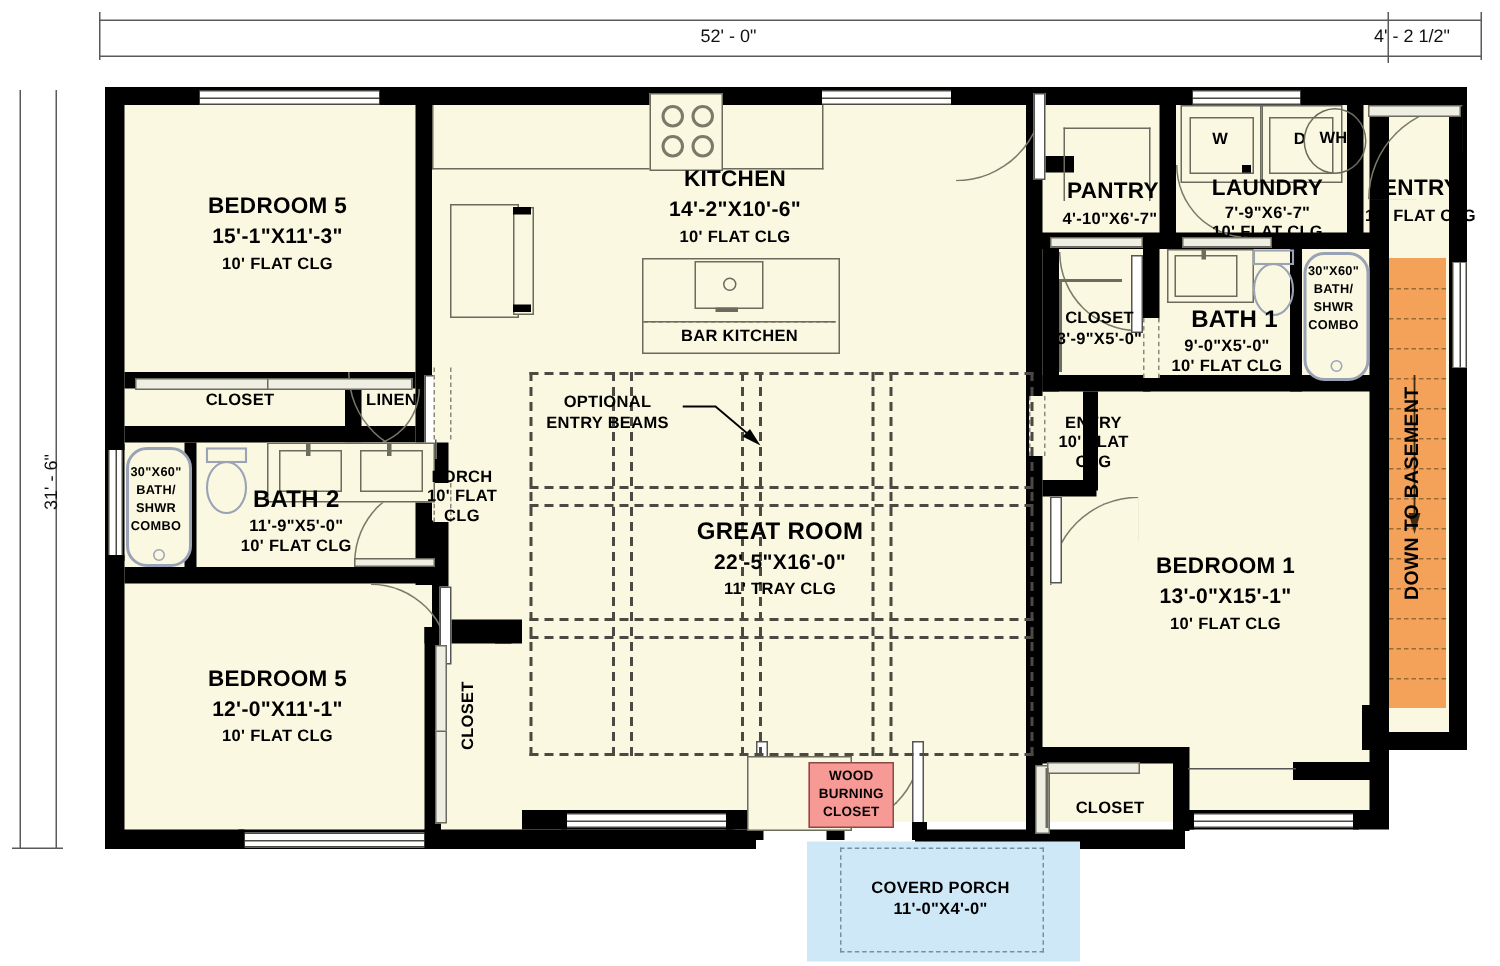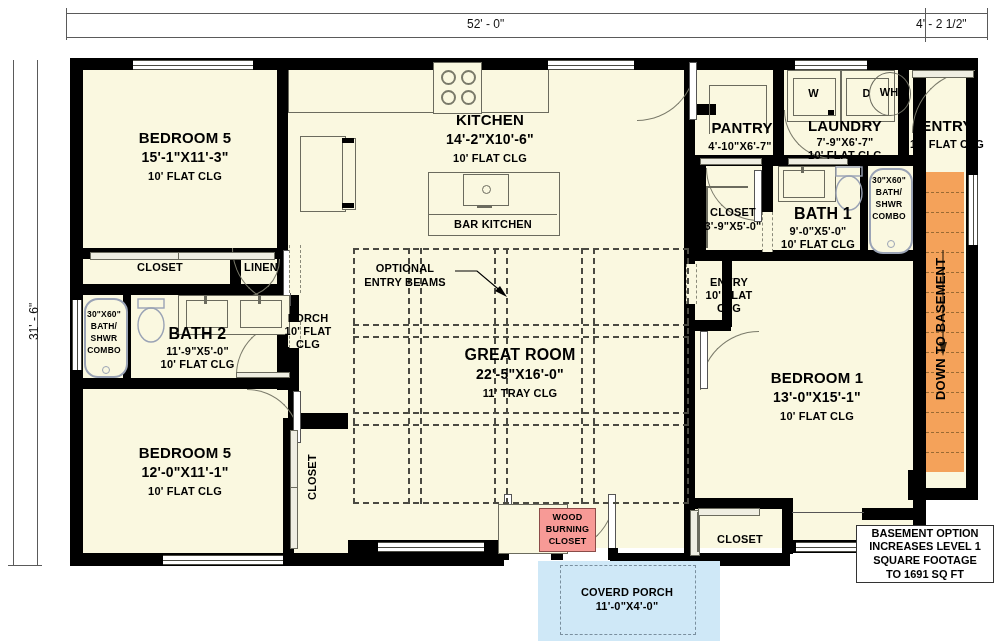--- a/index.html
+++ b/index.html
@@ -456,24 +456,16 @@
     <div class="lbl cl" style="left:280px;top:312px;width:56px;">PORCH</div>
     <div class="lbl cl" style="left:278px;top:325px;width:60px;">10' FLAT</div>
     <div class="lbl cl" style="left:280px;top:338px;width:56px;">CLG</div>
 
     <div class="lbl cl" style="left:95px;top:261px;width:130px;">CLOSET</div>
     <div class="lbl cl" style="left:236px;top:261px;width:50px;">LINEN</div>
     <div class="lbl cl vtxt" style="left:306px;top:500px;transform:rotate(-90deg);">CLOSET</div>
     <div class="lbl cl" style="left:700px;top:533px;width:80px;">CLOSET</div>
   </div>
 
-  <div class="note" style="left:856px;top:525px;width:136px;height:56px;">
-    <div>
-      <div>BASEMENT OPTION</div>
-      <div>INCREASES LEVEL 1</div>
-      <div>SQUARE FOOTAGE</div>
-      <div>TO 1691 SQ FT</div>
-    </div>
-  </div>
   <div class="wall" style="left:862px;top:508px;width:56px;height:12px;"></div>
   <div class="thinl" style="left:792px;top:512px;width:72px;height:1px;background:#555;"></div>
 
 </div>
 
 </body></html>

